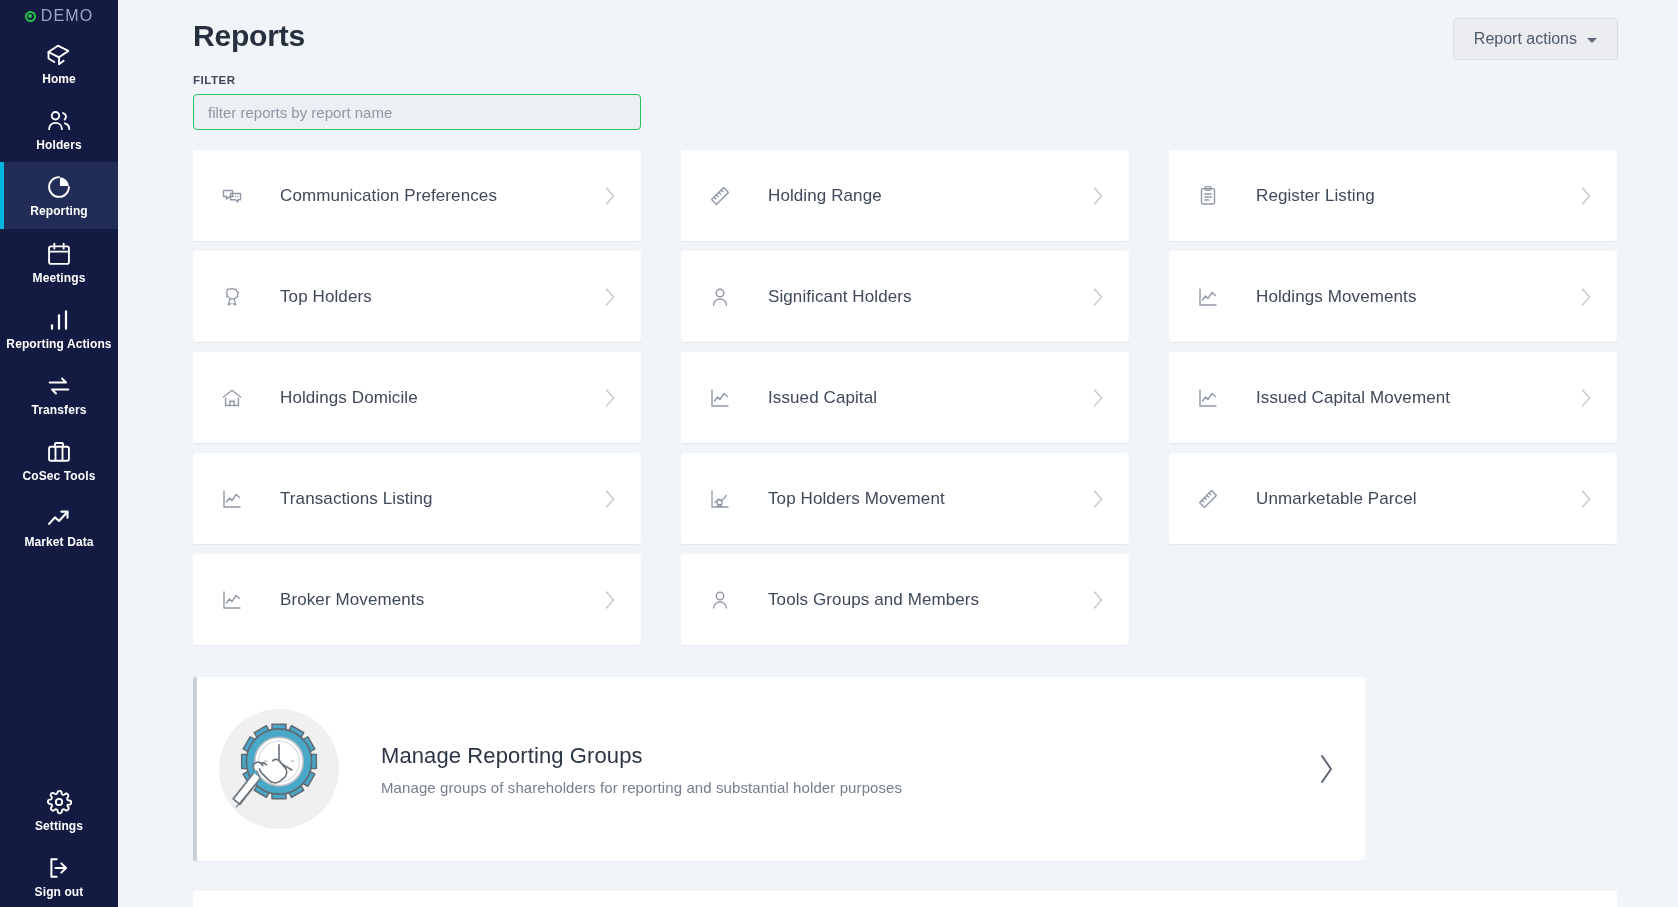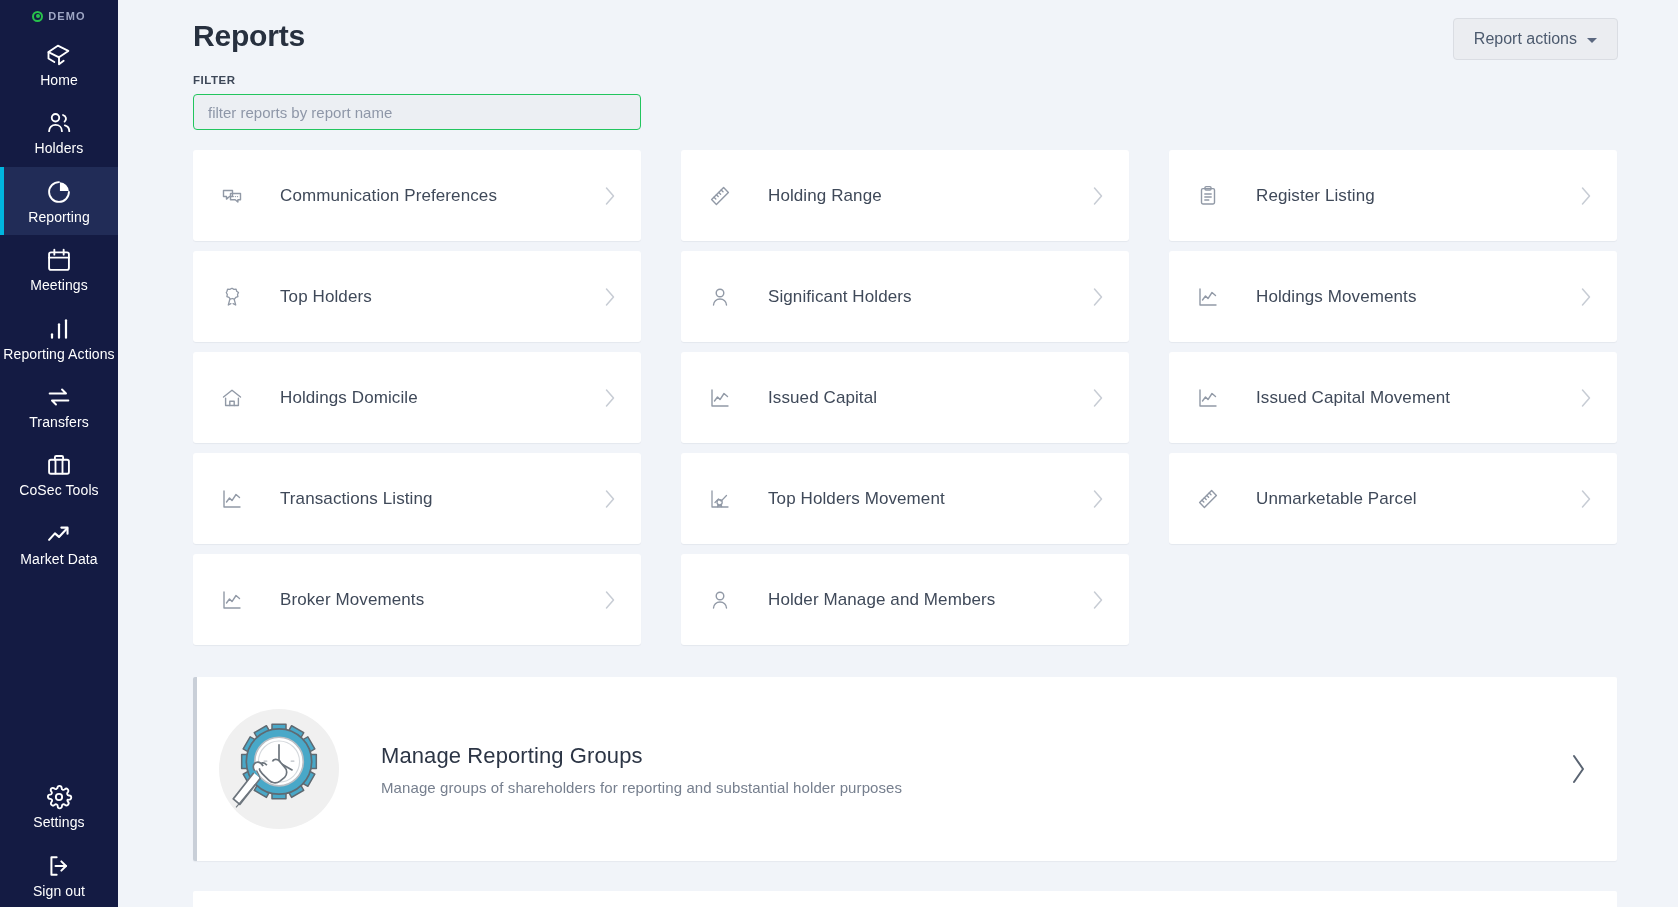--- a/index.html
+++ b/index.html
@@ -34,24 +34,24 @@
   .demo-dot {
     width: 11px; height: 11px;
     border-radius: 50%;
     border: 2px solid #27c24c;
     display: flex; align-items: center; justify-content: center;
   }
   .demo-dot::after {
     content: ""; width: 4px; height: 4px; border-radius: 50%; background: #27c24c;
   }
   .demo-text {
-    font-size: 11px;
+    font-size: 16px;
     letter-spacing: 1.1px;
     color: #9ea6c4;
-    font-weight: 700;
+    font-weight: 400;
   }
   .nav-item {
     position: relative;
     display: flex;
     flex-direction: column;
     align-items: center;
     justify-content: center;
     gap: 4px;
     padding: 11px 2px 10px;
     color: #ffffff;
@@ -63,22 +63,22 @@
   .nav-item.active::before {
     content: "";
     position: absolute;
     left: 0; top: 0; bottom: 0;
     width: 4px;
     background: #00b6de;
   }
   .nav-icon { width: 28px; height: 28px; display:block; }
   .nav-icon svg { width: 28px; height: 28px; display:block; }
   .nav-label {
-    font-size: 14px;
-    font-weight: 400;
+    font-size: 12px;
+    font-weight: 700;
     letter-spacing: 0.1px;
     text-align: right;
     line-height: 1.1;
     white-space: nowrap;
   }
   .nav-spacer { flex: 1 1 auto; }
   .nav-bottom { padding-bottom: 8px; }
 
   
   .main {
@@ -180,21 +180,21 @@
   .chev {
     flex: 0 0 auto;
     width: 14px; height: 22px;
     color: #c7ccd4;
   }
   .chev svg { width: 14px; height: 22px; display: block; }
 
   
   .banner {
     margin: 32px 0 0 75px;
-    width: 1424px;
+    width: 1172px;
     background: #ffffff;
     border-left: 4px solid #c9cfd8;
     border-radius: 2px;
     height: 184px;
     display: flex;
     align-items: center;
     padding: 0 30px 0 22px;
     cursor: pointer;
     box-shadow: 0 1px 1px rgba(36,44,60,0.05);
   }
@@ -520,21 +520,21 @@
           </span>
         </div>
 
         <div class="report-card">
           <span class="card-icon">
             <svg viewBox="0 0 24 24" fill="none" stroke="currentColor" stroke-width="1.4" stroke-linecap="round" stroke-linejoin="round">
               <circle cx="12" cy="8" r="3.8"></circle>
                 <path d="M5.5 20c0-3.6 2.9-6 6.5-6s6.5 2.4 6.5 6"></path>
             </svg>
           </span>
-          <span class="card-label">Holder Manage and Members</span>
+          <span class="card-label">Tools Groups and Members</span>
           <span class="chev">
             <svg viewBox="0 0 14 22" fill="none" stroke="currentColor" stroke-width="1.5" stroke-linecap="round" stroke-linejoin="round">
                 <path d="M3.5 3l7 8-7 8"></path>
               </svg>
           </span>
         </div>
       </div>
 
       <div>
         <div class="report-card" style="margin-bottom:10px">

